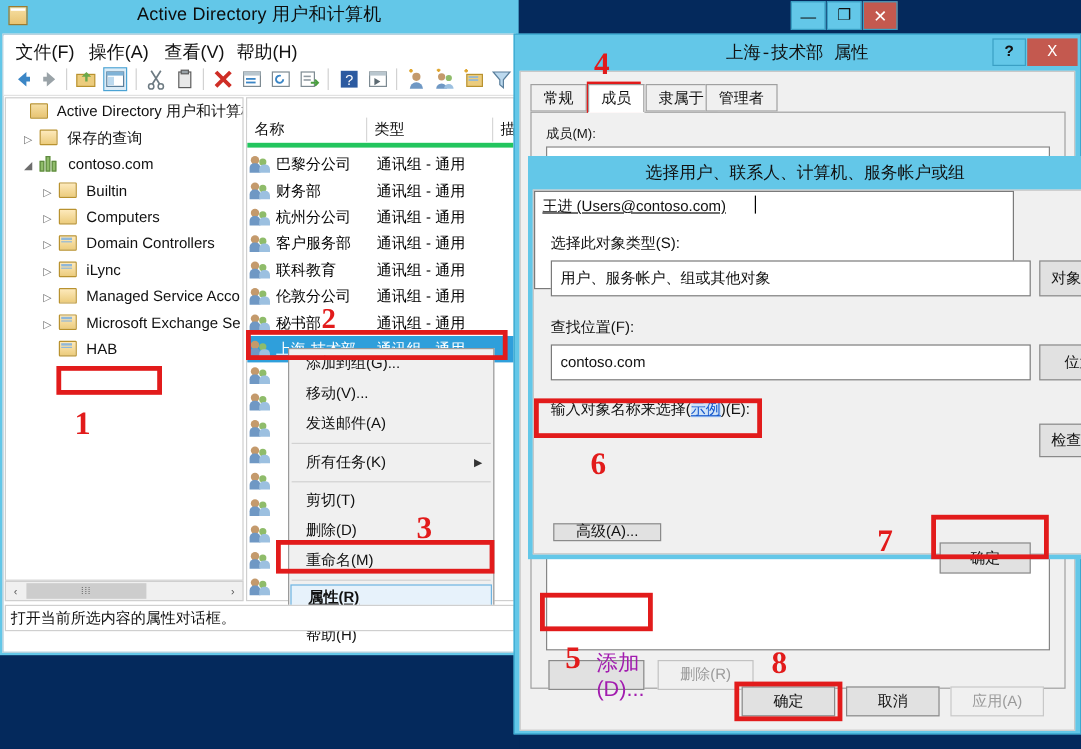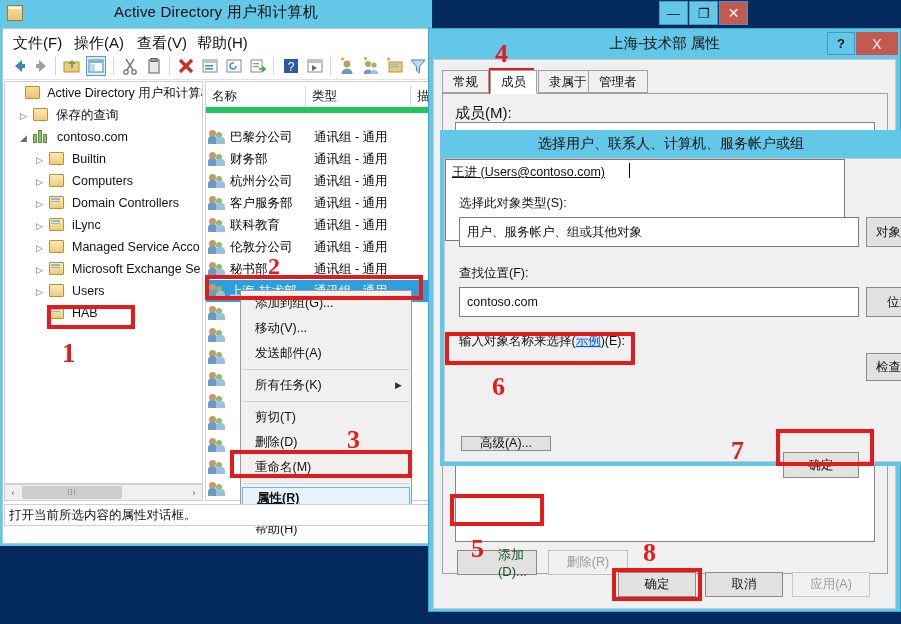--- a/index.html
+++ b/index.html
@@ -53,21 +53,21 @@
   .dicon{display:inline-block;width:16px;height:13px;vertical-align:-2px;margin-right:4px;position:relative;}
   .dicon span{position:absolute;bottom:0;width:4px;background:#8fbc6a;border:1px solid #5f8a40;box-sizing:border-box;}
 
   #tree-hscroll{left:4px;top:484px;width:199px;height:17px;background:#f0f0f0;border:1px solid #cfcfcf;box-sizing:border-box;}
   #tree-hscroll .arrow{position:absolute;top:0;width:16px;height:15px;display:flex;align-items:center;justify-content:center;font-size:9px;color:#555;}
   #tree-hscroll .thumb{position:absolute;left:17px;top:1px;width:100px;height:13px;background:#cdcdcd;
     display:flex;align-items:center;justify-content:center;color:#666;font-size:8px;letter-spacing:1px;}
 
   
   #list-pane{left:205px;top:81px;width:224px;height:420px;background:#fff;border:1px solid #cfcfcf;box-sizing:border-box;overflow:hidden;}
-  #list-head{position:absolute;left:0;top:4px;width:100%;height:21px;background:#fff;border-bottom:6px solid #22c55e;}
+  #list-head{position:absolute;left:0;top:16px;width:100%;height:21px;background:#fff;border-bottom:4px solid #22c55e;}
   .col{position:absolute;top:0;height:20px;line-height:20px;font-size:12.5px;padding-left:6px;box-sizing:border-box;border-right:1px solid #d7d7d7;color:#111;}
   .lrow{position:absolute;left:0;width:224px;height:22px;line-height:22px;font-size:12.5px;white-space:nowrap;}
   .gicon{display:inline-block;width:17px;height:14px;vertical-align:-3px;margin:0 4px 0 3px;position:relative;}
   .gicon i{position:absolute;border-radius:50%;display:block;}
   .gicon .h1{left:0;top:0;width:7px;height:7px;background:#c49a6c;}
   .gicon .h2{left:7px;top:2px;width:6px;height:6px;background:#8fbc6a;}
   .gicon .b1{left:-1px;top:6px;width:9px;height:8px;background:#6f98c4;border-radius:4px 4px 0 0;}
   .gicon .b2{left:7px;top:7px;width:9px;height:7px;background:#9cc0e0;border-radius:4px 4px 0 0;}
   .lname{display:inline-block;width:84px;overflow:hidden;text-overflow:ellipsis;vertical-align:top;}
   .ltype{display:inline-block;width:100px;vertical-align:top;}
@@ -78,38 +78,38 @@
   .ctx-item{position:relative;height:25px;line-height:25px;font-size:12.5px;padding-left:14px;color:#111;}
   .ctx-item.hl{background:#e7f2fb;border:1px solid #6fb3e0;box-sizing:border-box;margin:0 1px;height:23px;line-height:21px;text-decoration:underline;}
   .ctx-sep{height:1px;background:#d2d2d2;margin:3px 2px;}
   .ctx-arrow{position:absolute;right:9px;top:0;font-size:9px;color:#333;}
 
   #statusbar{left:4px;top:504px;width:425px;height:22px;background:#fff;border:1px solid #cfcfcf;box-sizing:border-box;
     font-size:12.5px;line-height:20px;padding-left:4px;color:#111;}
 
   
   #prop-dialog{left:428px;top:28px;width:473px;height:584px;background:#63c7e8;border:1px solid #3aa8cf;box-sizing:border-box;}
-  #prop-titlebar{position:absolute;left:0;top:0;width:471px;height:30px;}
+  #prop-titlebar{position:absolute;left:0;top:0;width:471px;height:30px;font-family:Liberation Mono, monospace;}
   #prop-title-text{position:absolute;left:0;top:5px;width:471px;text-align:center;font-size:14.5px;color:#111;}
   #prop-help{position:absolute;left:398px;top:3px;width:28px;height:23px;border:1px solid #3a9fc4;box-sizing:border-box;
     display:flex;align-items:center;justify-content:center;font-size:13px;font-weight:bold;color:#111;background:#63c7e8;}
   #prop-close{position:absolute;left:427px;top:3px;width:42px;height:23px;background:#c4594f;color:#fff;
     display:flex;align-items:center;justify-content:center;font-size:14px;}
   #prop-body{position:absolute;left:4px;top:30px;width:463px;height:550px;background:#f0f0f0;border:1px solid #c8c8c8;box-sizing:border-box;}
 
   #tabstrip{position:absolute;left:8px;top:10px;width:446px;height:24px;}
   .tab{position:absolute;top:0;height:23px;line-height:22px;font-size:12.5px;padding:0 10px;
     background:#f0f0f0;border:1px solid #a0a0a0;box-sizing:border-box;color:#111;}
   .tab.active{background:#fff;border-bottom:1px solid #fff;height:24px;z-index:3;}
 
   #tabpanel{position:absolute;left:8px;top:33px;width:446px;height:481px;background:#f0f0f0;border:1px solid #a0a0a0;box-sizing:border-box;}
-  #members-label{position:absolute;left:12px;top:10px;font-size:15px;color:#111;}
+  #members-label{position:absolute;left:12px;top:10px;font-size:11px;color:#111;}
   #members-box{position:absolute;left:12px;top:28px;width:420px;height:420px;background:#fff;border:1px solid #868686;box-sizing:border-box;}
   #btn-add{position:absolute;left:14px;top:456px;width:80px;height:25px;background:#e1e1e1;border:1px solid #8a8a8a;box-sizing:border-box;
-    font-size:13px;display:flex;align-items:center;justify-content:center;color:#14532d;padding-left:40px;}
+    font-size:18px;display:flex;align-items:center;justify-content:center;color:#a21caf;padding-left:40px;}
   #btn-remove{position:absolute;left:105px;top:456px;width:80px;height:25px;background:#f0f0f0;border:1px solid #c2c2c2;box-sizing:border-box;
     font-size:12.5px;display:flex;align-items:center;justify-content:center;color:#9b9b9b;}
 
   .dlgbtn{position:absolute;top:572px;width:78px;height:25px;font-size:12.5px;
     display:flex;align-items:center;justify-content:center;box-sizing:border-box;}
   #btn-ok{left:618px;background:#e1e1e1;border:1px solid #8a8a8a;color:#111;}
   #btn-cancel{left:705px;background:#e1e1e1;border:1px solid #8a8a8a;color:#111;}
   #btn-apply{left:792px;background:#f0f0f0;border:1px solid #c8c8c8;color:#9b9b9b;}
 
   
@@ -282,25 +282,20 @@
       <span class="tw">▷</span>
       <span class="ficon"></span>
       <span>Managed Service Acco</span>
     </div>
     <div class="tree-row" style="padding-left:28px">
       <span class="tw">▷</span>
       <span class="ficon ou"></span>
       <span>Microsoft Exchange Se</span>
     </div>
     <div class="tree-row" style="padding-left:28px">
-      <span class="tw">▷</span>
-      <span class="ficon"></span>
-      <span>Users</span>
-    </div>
-    <div class="tree-row" style="padding-left:28px">
       <span class="tw"></span>
       <span class="ficon ou"></span>
       <span>HAB</span>
     </div>
   </div>
 
   <div class="abs" id="tree-hscroll">
     <div class="arrow" style="left:0">‹</div>
     <div class="thumb">⦙⦙⦙</div>
     <div class="arrow" style="right:0">›</div>

